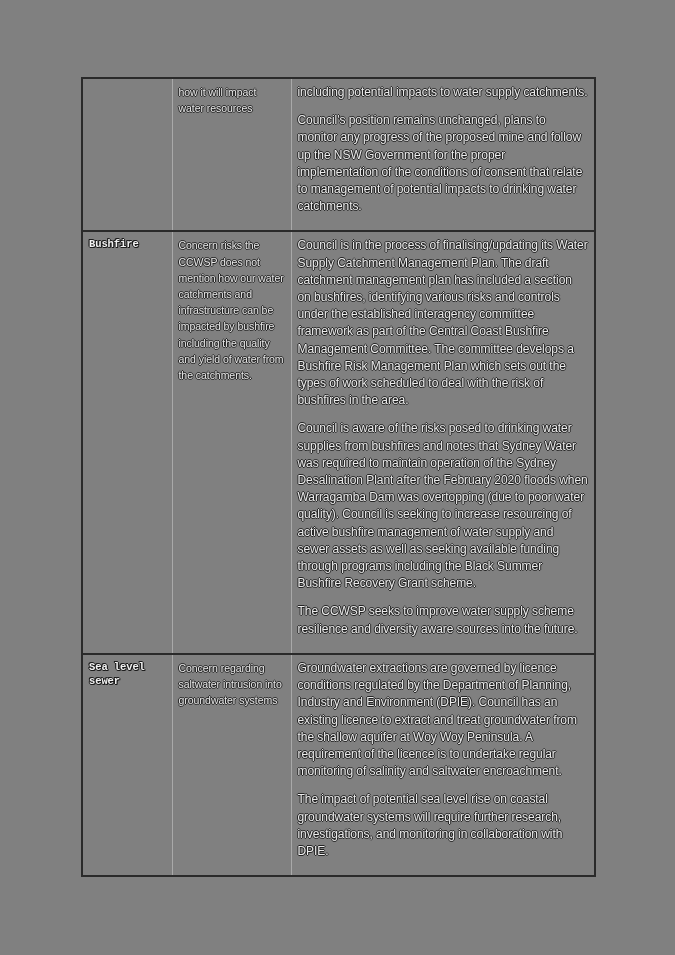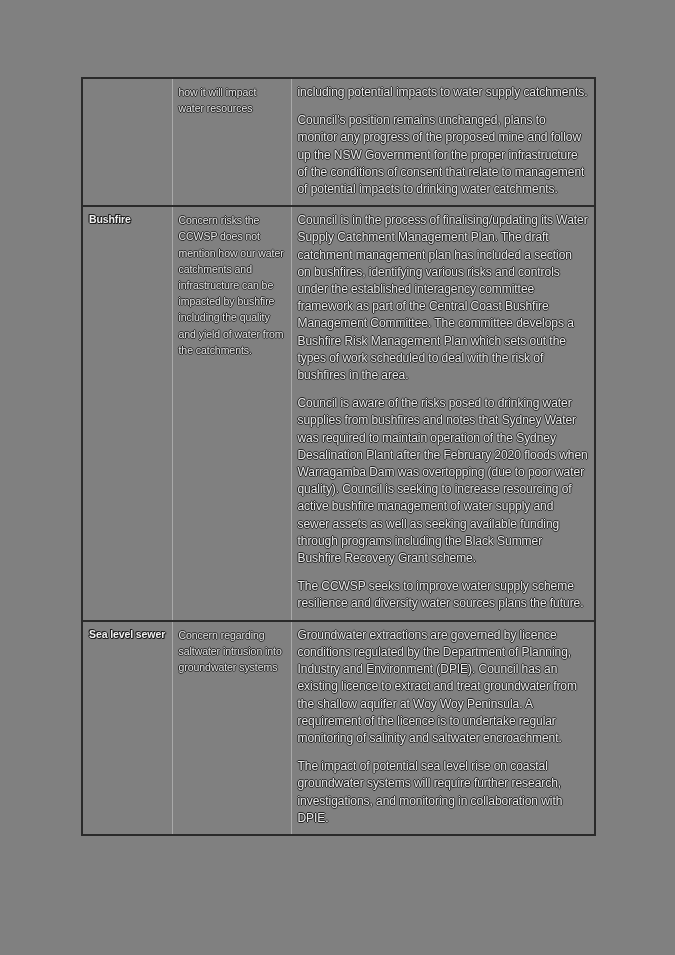--- a/index.html
+++ b/index.html
@@ -34,21 +34,21 @@
     background: #808080;
   }
 
   .doc-table col.c1 { width: 90px; }
   .doc-table col.c2 { width: 119px; }
   .doc-table col.c3 { width: 304px; }
 
   .doc-table td {
     vertical-align: top;
     border: 1px solid #a9a9a9;
-    padding: 5px 6px 7px 6px;
+    padding: 5px 6px 15px 6px;
     background: #808080;
   }
 
   .doc-table tr.row-sep > td {
     border-top: 2px solid #2a2a2a;
   }
 
   
   .doc-table tr:first-child > td { border-top: none; }
   .doc-table tr:last-child > td { border-bottom: none; }
@@ -59,20 +59,21 @@
   .cat {
     font-size: 10.5px;
     font-weight: bold;
     line-height: 14px;
     color: #f2f2f2;
     text-shadow:
       -1px 0 #1c1c1c, 1px 0 #1c1c1c,
       0 -1px #1c1c1c, 0 1px #1c1c1c,
       1px 1px #1c1c1c, -1px -1px #1c1c1c;
     letter-spacing: -0.1px;
+    font-family: Liberation Mono, monospace;
   }
 
   .issue {
     font-size: 10.5px;
     line-height: 16.2px;
     color: #e8e8e8;
     text-shadow:
       -1px 0 #242424, 1px 0 #242424,
       0 -1px #242424, 0 1px #242424;
     letter-spacing: -0.05px;
@@ -112,33 +113,33 @@
     </colgroup>
     <tbody>
 
       <tr>
         <td class="cat"></td>
         <td class="issue">
           <p>how it will impact water resources</p>
         </td>
         <td class="resp">
           <p>including potential impacts to water supply catchments.</p>
-          <p>Council's position remains unchanged, plans to monitor any progress of the proposed mine and follow up the NSW Government for the proper infrastructure of the conditions of consent that relate to management of potential impacts to drinking water catchments.</p>
+          <p>Council's position remains unchanged, plans to monitor any progress of the proposed mine and follow up the NSW Government for the proper implementation of the conditions of consent that relate to management of potential impacts to drinking water catchments.</p>
         </td>
       </tr>
 
       <tr class="row-sep">
         <td class="cat cell-pad-top">Bushfire</td>
         <td class="issue cell-pad-top">
           <p>Concern risks the CCWSP does not mention how our water catchments and infrastructure can be impacted by bushfire including the quality and yield of water from the catchments.</p>
         </td>
         <td class="resp cell-pad-top">
           <p>Council is in the process of finalising/updating its Water Supply Catchment Management Plan. The draft catchment management plan has included a section on bushfires, identifying various risks and controls under the established interagency committee framework as part of the Central Coast Bushfire Management Committee. The committee develops a Bushfire Risk Management Plan which sets out the types of work scheduled to deal with the risk of bushfires in the area.</p>
           <p>Council is aware of the risks posed to drinking water supplies from bushfires and notes that Sydney Water was required to maintain operation of the Sydney Desalination Plant after the February 2020 floods when Warragamba Dam was overtopping (due to poor water quality). Council is seeking to increase resourcing of active bushfire management of water supply and sewer assets as well as seeking available funding through programs including the Black Summer Bushfire Recovery Grant scheme.</p>
-          <p>The CCWSP seeks to improve water supply scheme resilience and diversity water sources plans the future.</p>
+          <p>The CCWSP seeks to improve water supply scheme resilience and diversity aware sources into the future.</p>
         </td>
       </tr>
 
       <tr class="row-sep">
         <td class="cat cell-pad-top">Sea level sewer</td>
         <td class="issue cell-pad-top">
           <p>Concern regarding saltwater intrusion into groundwater systems</p>
         </td>
         <td class="resp cell-pad-top">
           <p>Groundwater extractions are governed by licence conditions regulated by the Department of Planning, Industry and Environment (DPIE). Council has an existing licence to extract and treat groundwater from the shallow aquifer at Woy Woy Peninsula. A requirement of the licence is to undertake regular monitoring of salinity and saltwater encroachment.</p>

